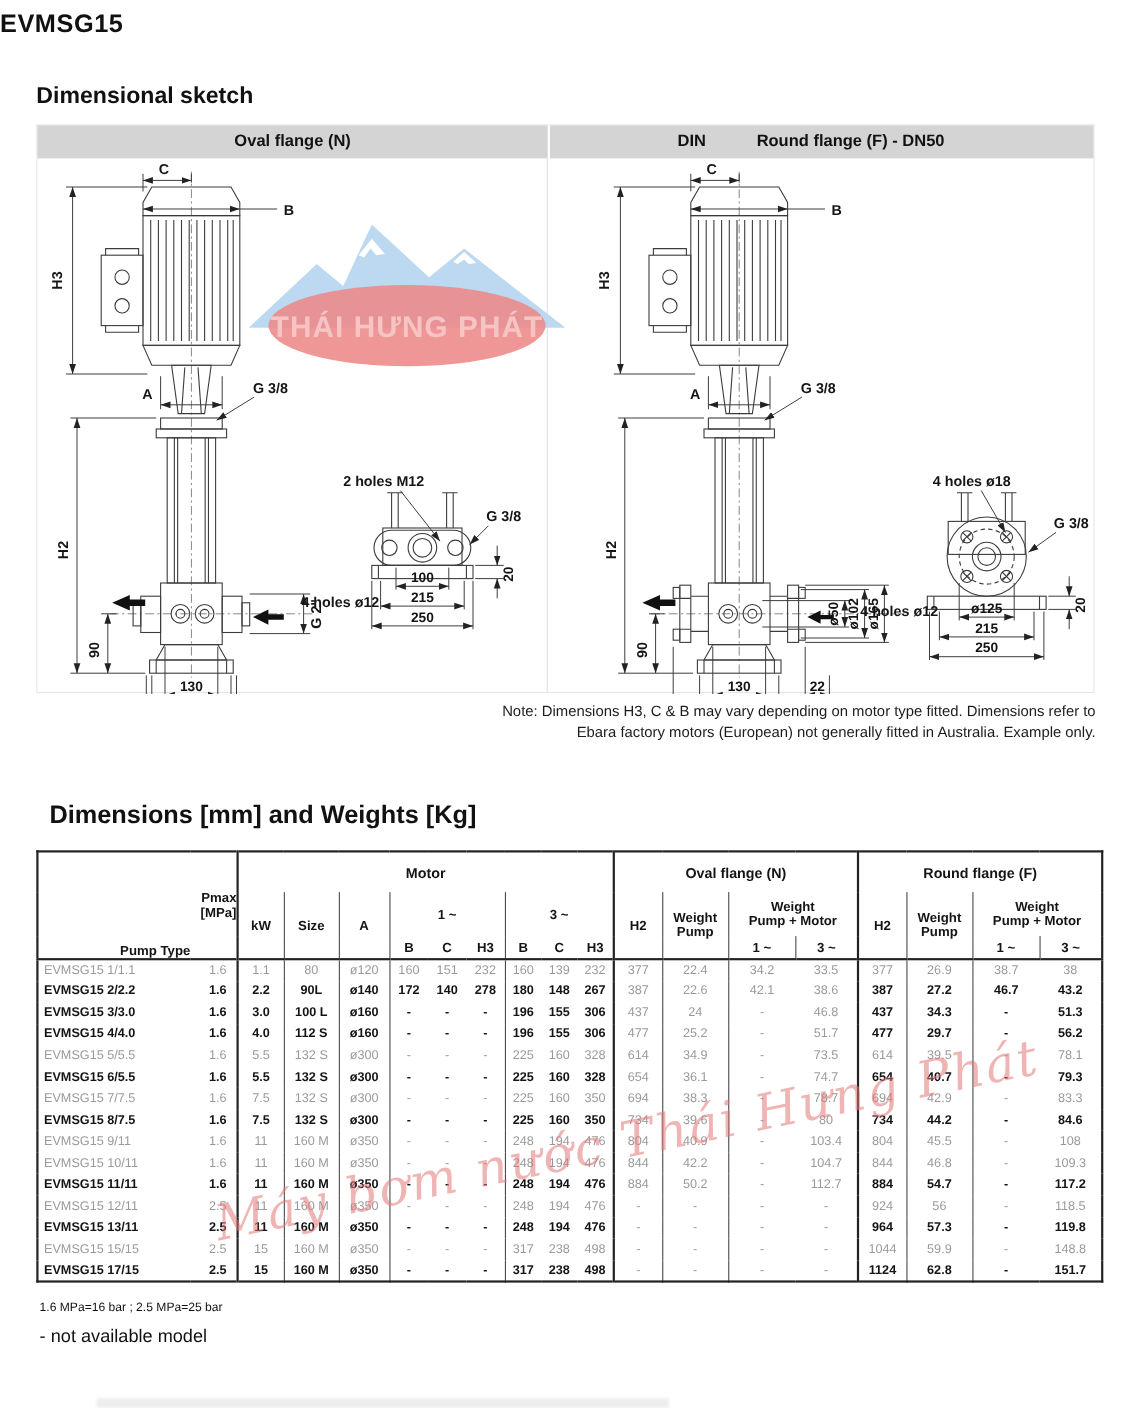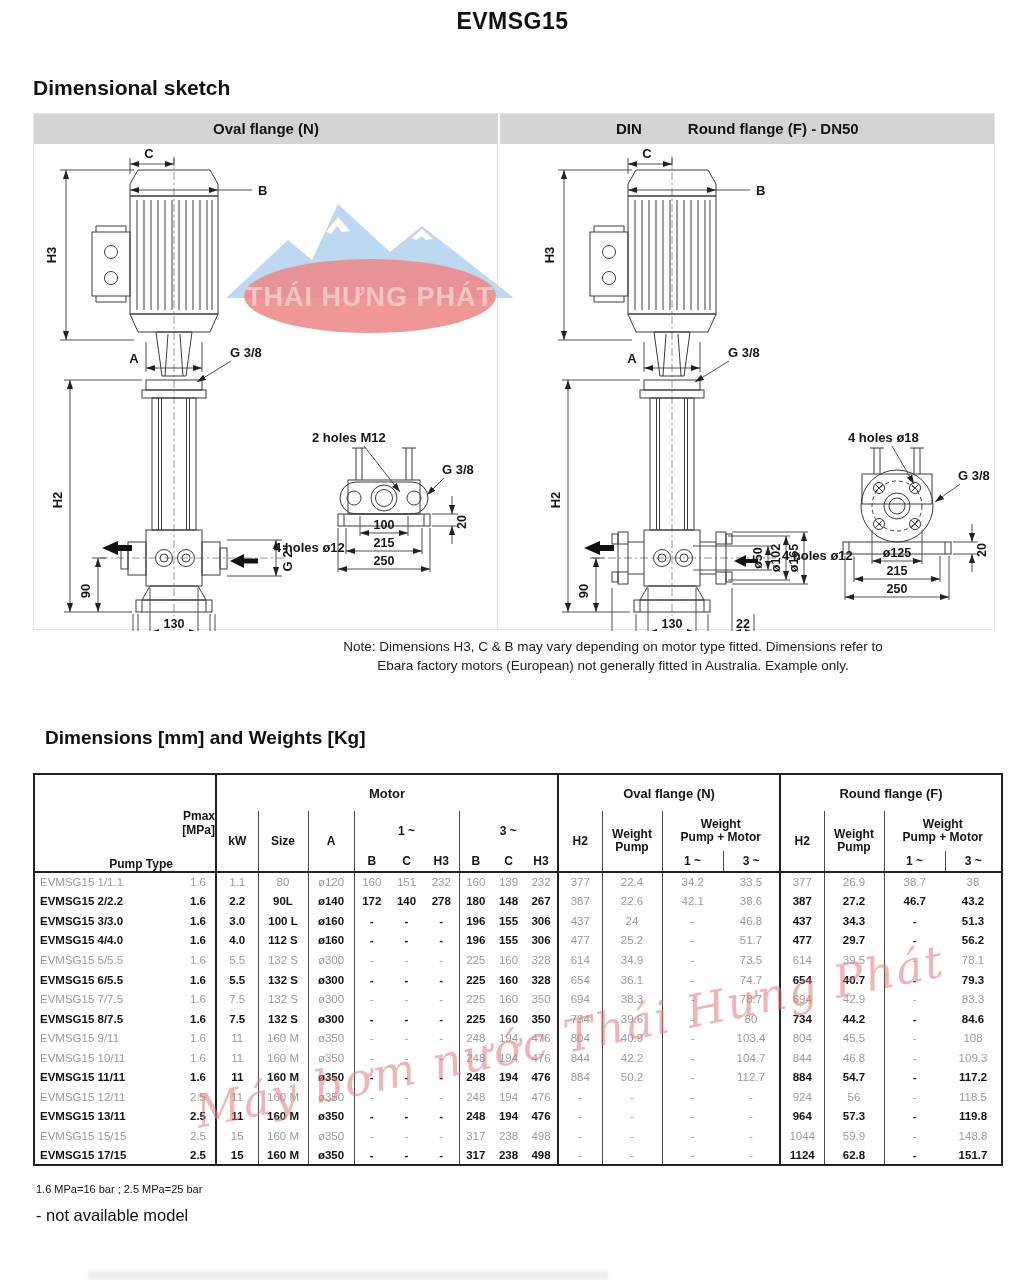--- a/index.html
+++ b/index.html
@@ -1,33 +1,33 @@
 <!DOCTYPE html>
 <html><head>
 <meta charset="utf-8">
 <style>
   html,body{margin:0;padding:0;background:#fff}
   body{width:1025px;height:1280px;position:relative;font-family:"Liberation Sans",sans-serif;color:#111;overflow:hidden}
   .abs{position:absolute}
-  .page-title{left:0;right:0;top:8px;text-align:center;font-size:23px;font-weight:bold;letter-spacing:.5px}
+  .page-title{left:0;right:0;top:8px;font-size:23px;font-weight:bold;letter-spacing:.5px}
   .h-sketch{left:33px;top:76px;font-size:21px;font-weight:bold}
   .panel{left:33px;top:113px;width:962px;height:517px;border:1px solid #e6e6e6;box-sizing:border-box;background:#fff}
   .bar{display:flex;height:30px}
   .bar-left{width:464px;background:#d4d4d4;text-align:center;font-weight:bold;font-size:15px;line-height:30px}
   .bar-gap{width:2px;background:#fff}
   .bar-right{flex:1;background:#d4d4d4;display:flex;padding-left:116px;gap:46px;font-weight:bold;font-size:15px;line-height:30px;box-sizing:border-box}
   .v-div{left:497px;top:143px;width:1px;height:486px;background:#e0e0e0}
   svg .ln{fill:none;stroke:#3c3c3c;stroke-width:1}
   svg .dim{fill:none;stroke:#3c3c3c;stroke-width:.9}
   svg .dsh{fill:none;stroke:#777;stroke-width:.8;stroke-dasharray:8 3 2 3}
   svg .fillb{fill:#111;stroke:none}
   svg text.lb{font:bold 13px "Liberation Sans",sans-serif;fill:#151515}
   svg text.lbs{font:bold 12.5px "Liberation Sans",sans-serif;fill:#151515}
-  .note{top:637px;left:230px;width:766px;text-align:center;font-size:13.5px;line-height:19px;color:#1c1c1c}
-  .h-table{left:45px;top:727px;font-size:19px;font-weight:bold}
+  .note{top:637px;left:230px;width:766px;text-align:right;font-size:13.5px;line-height:19px;color:#1c1c1c}
+  .h-table{left:45px;top:727px;font-size:23px;font-weight:bold}
   table.dims{position:absolute;left:33px;top:773px;width:962px;border-collapse:collapse;table-layout:fixed;border:2px solid #222}
   table.dims th{font-weight:bold;padding:0;font-size:12px;color:#141414}
   .h1{height:37px}.h1 th.grp{font-size:13px}
   .h2r{height:40px}.h2r th div{line-height:13px}
   .h3r{height:21px}.h3r th{font-size:11.5px}
   .th-pt{text-align:right;vertical-align:bottom;padding:0 0 12px 5px;font-size:12px}
   .th-pmax{text-align:right;vertical-align:middle;padding:26px 7px 0 0;font-size:12px;line-height:14px}
   .bl1{border-left:1px solid #4a4a4a}
   .bl2{border-left:2px solid #222}
   tbody tr{height:19.55px}

